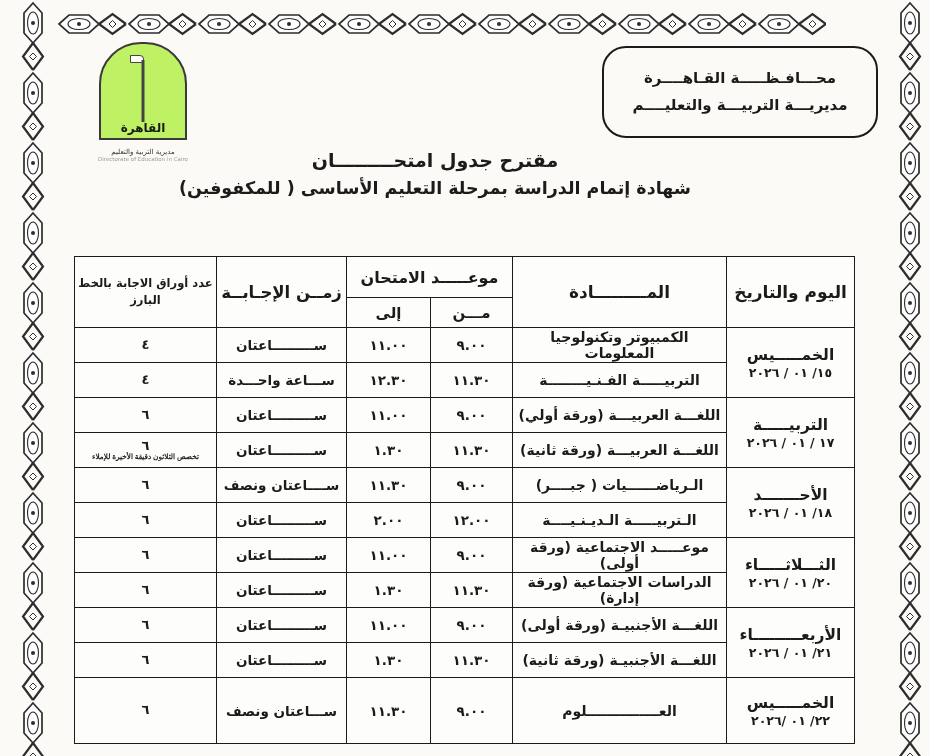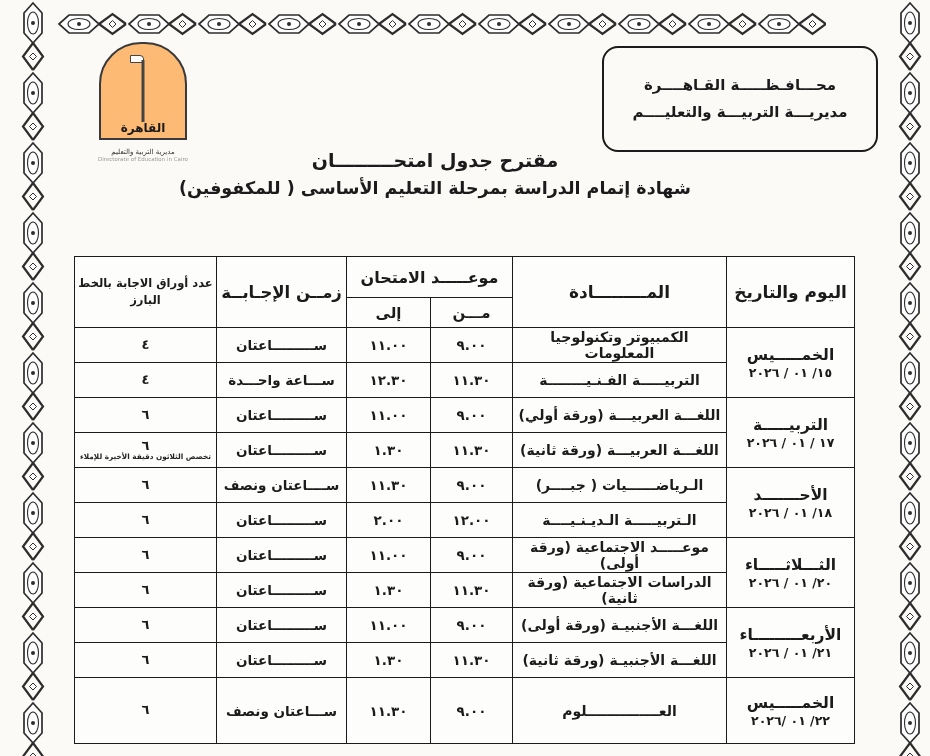--- a/index.html
+++ b/index.html
@@ -11,28 +11,28 @@
   }
   
   .orn{position:absolute;opacity:.92;}
   .orn-top{top:12px;left:56px;}
   .orn-right{top:0;right:8px;}
   .orn-left{top:0;left:20px;}
 
   
   .org-box{
     position:absolute;top:46px;right:52px;width:252px;
-    border:2.4px solid #1b1b1b;border-radius:16px;
-    padding:24px 10px;text-align:center;font-weight:700;
+    border:2.4px solid #1b1b1b;border-radius:24px;
+    padding:17px 10px;text-align:center;font-weight:700;
     font-size:15px;line-height:1.8;direction:rtl;
   }
 
   
   .logo{position:absolute;top:42px;left:78px;width:130px;text-align:center;}
-  .arch{width:84px;height:94px;border:2.6px solid #3a3a3a;border-radius:42px 42px 0 0;margin:0 auto;position:relative;background:#fdba74;}
+  .arch{width:84px;height:94px;border:2.6px solid #3a3a3a;border-radius:42px 42px 0 0;margin:0 auto;position:relative;background:#bef264;}
   .minaret{position:absolute;left:50%;top:16px;bottom:16px;width:3px;background:#444;transform:translateX(-50%);}
   .flag{position:absolute;top:11px;left:calc(50% - 13px);width:12px;height:6px;border:1.6px solid #444;border-radius:0 4px 0 0;background:#fdfdfc;}
   .logo-city{position:absolute;bottom:3px;width:100%;text-align:center;font-size:12px;font-weight:700;letter-spacing:-.5px;}
   .logo-caption{font-size:7px;font-weight:400;margin-top:8px;color:#333;}
   .logo-caption-en{font-size:5.5px;color:#999;}
 
   
   .title-block{
     position:absolute;top:146px;left:105px;width:660px;
     text-align:center;font-weight:700;direction:rtl;line-height:1.5;
@@ -60,21 +60,21 @@
   th.c-sheets{font-size:11.5px;line-height:1.5;}
   tbody tr{height:35px;}
   tbody tr.tall{height:66px;}
   td.subject-cell{font-size:14px;}
   td.time-cell{font-size:13.5px;letter-spacing:1px;}
   td.duration-cell{font-size:13.5px;}
   td.sheets-cell{font-size:13px;line-height:1.15;}
   td.day-cell{font-size:15px;}
   .day-name{font-size:15.5px;}
   .day-date{font-size:12.5px;margin-top:1px;letter-spacing:.5px;}
-  .sheet-note{font-size:7.3px;font-weight:700;color:#222;line-height:1.1;}
+  .sheet-note{font-size:7.3px;font-weight:700;color:#222;line-height:1.1;font-family:Liberation Serif, serif;}
 </style>
 </head>
 <body>
 
 <div class="orn orn-top"><svg width="770" height="25" viewBox="0 0 770 25" xmlns="http://www.w3.org/2000/svg">
       <g transform="translate(0,0)">
       <polygon points="3,12 13,3 33,3 43,12 33,21 13,21" fill="#fff" stroke="#1c1c1c" stroke-width="1.7"></polygon>
       <ellipse cx="23" cy="12" rx="11" ry="5.5" fill="none" stroke="#1c1c1c" stroke-width="1.1"></ellipse>
       <circle cx="23" cy="12" r="2" fill="#1c1c1c"></circle>
       <polyline points="43,12 56.5,2 70,12" fill="none" stroke="#1c1c1c" stroke-width="2.2"></polyline>
@@ -445,21 +445,21 @@
           <div class="day-name">الثـــلاثـــــاء</div>
           <div class="day-date">٢٠/ ٠١ / ٢٠٢٦</div>
         </td>
         <td class="subject-cell">موعـــــد الاجتماعية (ورقة أولى)</td>
         <td class="time-cell">٩.٠٠</td>
         <td class="time-cell">١١.٠٠</td>
         <td class="duration-cell">ســـــــــاعتان</td>
         <td class="sheets-cell">٦</td>
       </tr>
       <tr>
-        <td class="subject-cell">الدراسات الاجتماعية (ورقة ثانية)</td>
+        <td class="subject-cell">الدراسات الاجتماعية (ورقة إدارة)</td>
         <td class="time-cell">١١.٣٠</td>
         <td class="time-cell">١.٣٠</td>
         <td class="duration-cell">ســـــــــاعتان</td>
         <td class="sheets-cell">٦</td>
       </tr>
       <tr>
         <td rowspan="2" class="day-cell">
           <div class="day-name">الأربعـــــــــاء</div>
           <div class="day-date">٢١/ ٠١ / ٢٠٢٦</div>
         </td>

